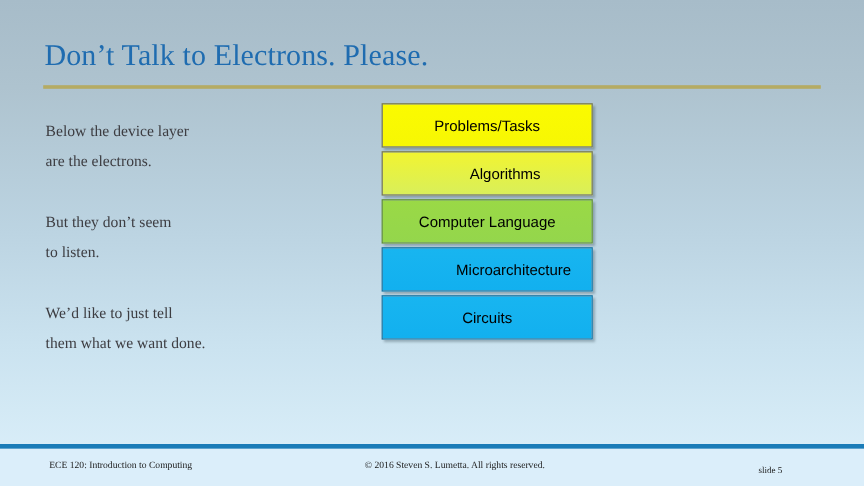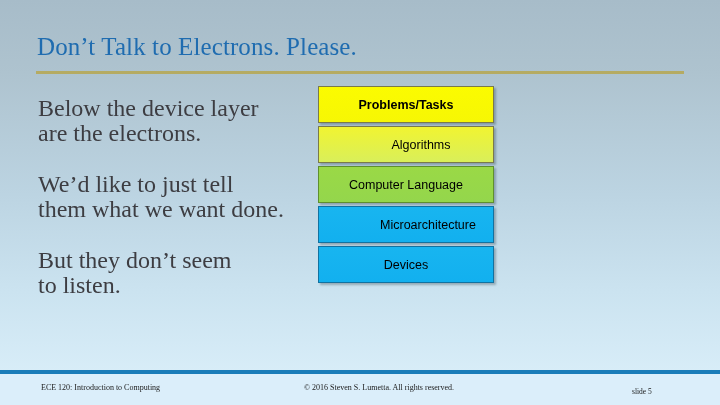--- a/index.html
+++ b/index.html
@@ -44,21 +44,21 @@
 
   
   .body-col {
     position: absolute;
     left: 38px;
     top: 96px;
     width: 266px;
   }
   .para {
     font-family: "Liberation Serif", serif;
-    font-size: 24px;
+    font-size: 13px;
     line-height: 25px;
     color: #3d3d42;
     margin: 0 0 26px 0;
     white-space: pre-line;
   }
   .para:last-child { margin-bottom: 0; }
 
   
   .stack {
     position: absolute;
@@ -76,21 +76,21 @@
     align-items: center;
     justify-content: center;
     text-align: center;
     font-family: "Liberation Sans", sans-serif;
     font-size: 12.5px;
     line-height: 14px;
     color: #000000;
     margin-bottom: 3px;
     white-space: pre-line;
   }
-  .layer-0 { height: 37px; background: linear-gradient(to bottom, #fbfb00, #f7f704); font-weight: bold; }
+  .layer-0 { height: 37px; background: linear-gradient(to bottom, #fbfb00, #f7f704); }
   .layer-1 { height: 37px; background: linear-gradient(to bottom, #f1f431, #d9ef5a); padding-left: 30px; }
   .layer-2 { height: 37px; background: linear-gradient(to bottom, #9ad946, #94d64c); border-color: #5f8f2e; }
   .layer-3 { height: 37px; background: linear-gradient(to bottom, #93d74c, #3fc9e8); border-color: #3f9a6a; }
   .layer-4 { height: 37px; background: linear-gradient(to bottom, #18b5f0, #12b0ef); border-color: #1272a0; padding-left: 44px; }
   .layer-5 { height: 37px; background: linear-gradient(to bottom, #18b5f0, #12b0ef); border-color: #1272a0; }
   .layer-6 { height: 37px; background: linear-gradient(to bottom, #18b5f0, #12b0ef); border-color: #1272a0; margin-bottom: 0; }
 
   
   .footer-rule {
     position: absolute;
@@ -141,32 +141,32 @@
 <body>
 
 <div class="slide">
 
   <div class="title">Don’t Talk to Electrons.  Please.</div>
   <div class="title-rule"></div>
 
   <div class="body-col">
     <p class="para">Below the device layer
 are the electrons.</p>
+    <p class="para">But they don’t seem
+to listen.</p>
     <p class="para">We’d like to just tell
 them what we want done.</p>
-    <p class="para">But they don’t seem
-to listen.</p>
   </div>
 
   <div class="stack">
     <div class="layer layer-0">Problems/Tasks</div>
     <div class="layer layer-1">Algorithms</div>
     <div class="layer layer-2">Computer Language</div>
     <div class="layer layer-4">Microarchitecture</div>
-    <div class="layer layer-6">Devices</div>
+    <div class="layer layer-5">Circuits</div>
   </div>
 
   <div class="footer-rule"></div>
   <div class="footer">
     <div class="footer-left">ECE 120: Introduction to Computing</div>
     <div class="footer-center">© 2016 Steven S. Lumetta.  All rights reserved.</div>
     <div class="footer-right">slide 5</div>
   </div>
 
 </div>

